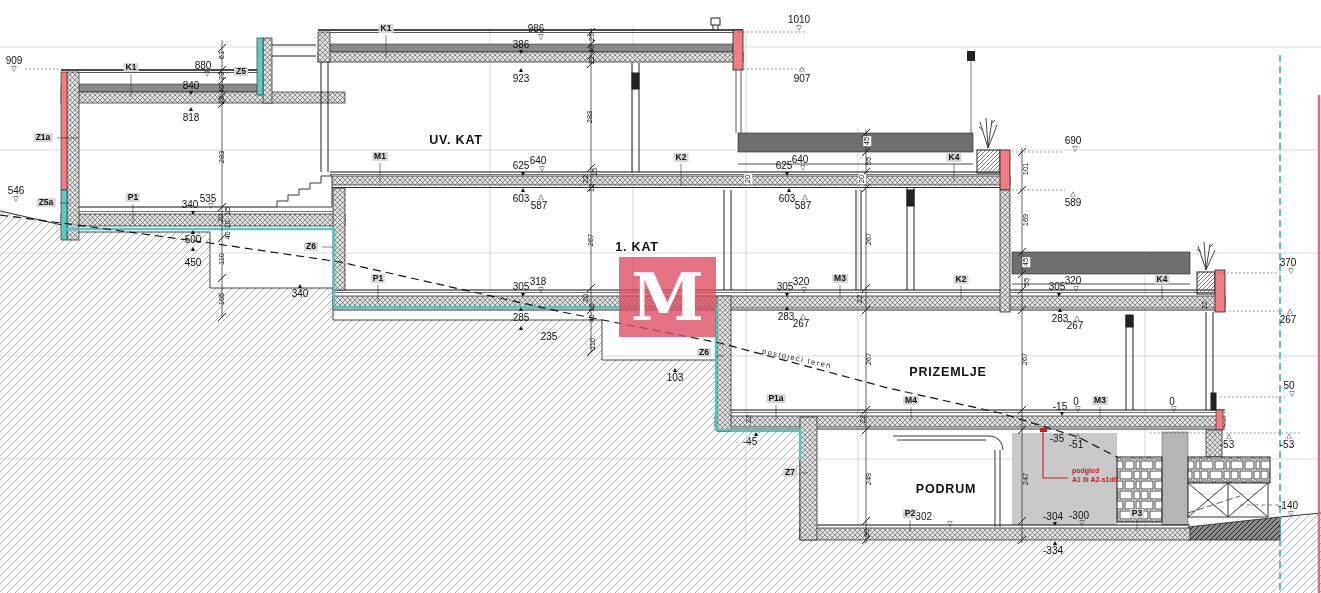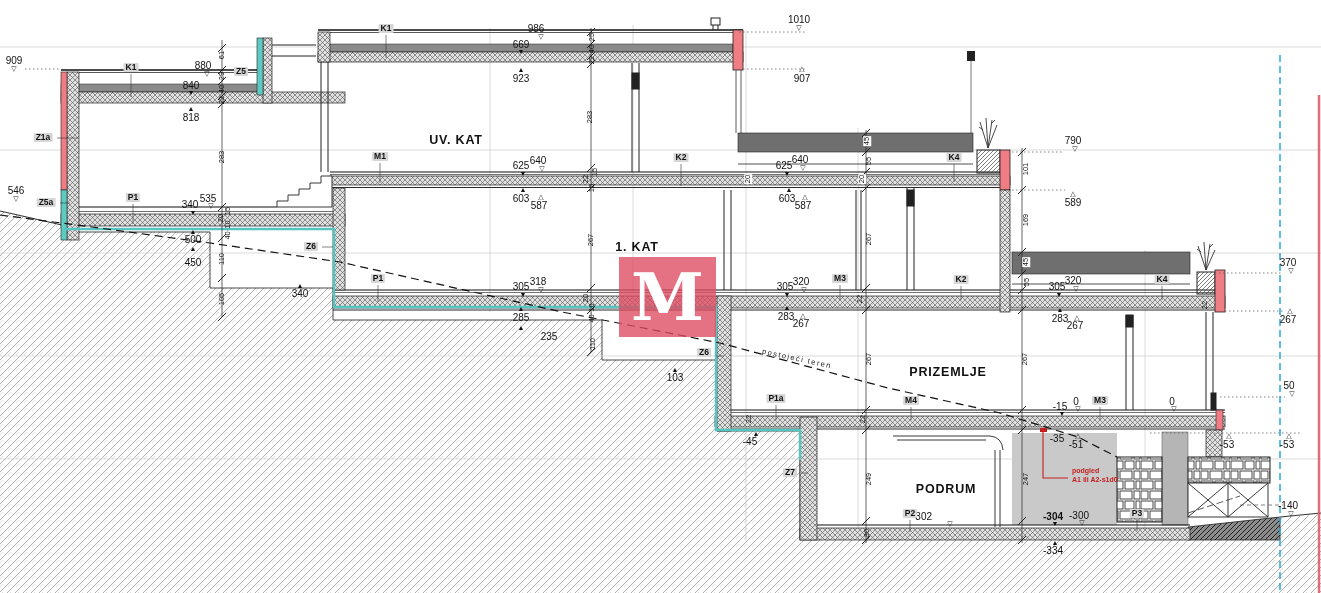--- a/index.html
+++ b/index.html
@@ -290,21 +290,21 @@
       <span class="ann e" style="left: 16px; top: 186px;">546</span>
       <span class="ann tri" style="left: 16px; top: 195px;">▽</span>
       <span class="ann e" style="left: 203px; top: 61px;">880</span>
       <span class="ann tri" style="left: 207px; top: 70px;">▽</span>
       <span class="ann e" style="left: 191px; top: 81px;">840</span>
       <span class="ann tri" style="left: 191px; top: 89px;">▼</span>
       <span class="ann e" style="left: 191px; top: 113px;">818</span>
       <span class="ann tri" style="left: 191px; top: 105px;">▲</span>
       <span class="ann e" style="left: 536px; top: 24px;">986</span>
       <span class="ann tri" style="left: 541px; top: 33px;">▽</span>
-      <span class="ann e" style="left: 521px; top: 40px;">669</span>
+      <span class="ann e" style="left: 521px; top: 40px;">386</span>
       <span class="ann tri" style="left: 521px; top: 48px;">▼</span>
       <span class="ann e" style="left: 521px; top: 74px;">923</span>
       <span class="ann tri" style="left: 521px; top: 66px;">▲</span>
       <span class="ann e" style="left: 799px; top: 15px;">1010</span>
       <span class="ann tri" style="left: 799px; top: 24px;">▽</span>
       <span class="ann e" style="left: 802px; top: 74px;">907</span>
       <span class="ann tri" style="left: 802px; top: 65px;">△</span>
       <span class="ann e" style="left: 208px; top: 194px;">535</span>
       <span class="ann tri" style="left: 211px; top: 202px;">▽</span>
       <span class="ann e" style="left: 190px; top: 200px;">340</span>
@@ -340,21 +340,21 @@
       <span class="ann e" style="left: 803px; top: 201px;">587</span>
       <span class="ann tri" style="left: 805px; top: 193px;">△</span>
       <span class="ann e" style="left: 801px; top: 277px;">320</span>
       <span class="ann tri" style="left: 804px; top: 286px;">▽</span>
       <span class="ann e" style="left: 785px; top: 282px;">305</span>
       <span class="ann tri" style="left: 787px; top: 291px;">▼</span>
       <span class="ann e" style="left: 786px; top: 312px;">283</span>
       <span class="ann tri" style="left: 787px; top: 304px;">▲</span>
       <span class="ann e" style="left: 801px; top: 319px;">267</span>
       <span class="ann tri" style="left: 803px; top: 312px;">△</span>
-      <span class="ann e" style="left: 1073px; top: 136px;">790</span>
+      <span class="ann e" style="left: 1073px; top: 136px;">690</span>
       <span class="ann tri" style="left: 1075px; top: 145px;">▽</span>
       <span class="ann e" style="left: 1073px; top: 198px;">589</span>
       <span class="ann tri" style="left: 1073px; top: 190px;">△</span>
       <span class="ann e" style="left: 1073px; top: 276px;">320</span>
       <span class="ann tri" style="left: 1076px; top: 285px;">▽</span>
       <span class="ann e" style="left: 1057px; top: 282px;">305</span>
       <span class="ann tri" style="left: 1059px; top: 291px;">▼</span>
       <span class="ann e" style="left: 1060px; top: 314px;">283</span>
       <span class="ann tri" style="left: 1060px; top: 306px;">▲</span>
       <span class="ann e" style="left: 1075px; top: 321px;">267</span>
@@ -379,21 +379,21 @@
       <span class="ann tri" style="left: 1062px; top: 410px;">▼</span>
       <span class="ann e" style="left: 1076px; top: 397px;">0</span>
       <span class="ann tri" style="left: 1078px; top: 405px;">▽</span>
       <span class="ann e" style="left: 1172px; top: 397px;">0</span>
       <span class="ann tri" style="left: 1174px; top: 405px;">▽</span>
       <span class="ann e" style="left: 1057px; top: 434px;">-35</span>
       <span class="ann e" style="left: 1076px; top: 440px;">-51</span>
       <span class="ann tri" style="left: 1078px; top: 432px;">△</span>
       <span class="ann e" style="left: 922px; top: 512px;">-302</span>
       <span class="ann tri" style="left: 950px; top: 520px;">▽</span>
-      <span class="ann e" style="left: 1053px; top: 512px; font-weight: bold;">-304</span>
+      <span class="ann e" style="left: 1053px; top: 512px;">-304</span>
       <span class="ann tri" style="left: 1055px; top: 520px;">▼</span>
       <span class="ann e" style="left: 1079px; top: 511px;">-300</span>
       <span class="ann tri" style="left: 1082px; top: 519px;">▽</span>
       <span class="ann e" style="left: 1053px; top: 546px;">-334</span>
       <span class="ann tri" style="left: 1055px; top: 539px;">▲</span>
       <span class="ann tag" style="left: 43px; top: 133px;">Z1a</span>
       <span class="ann tag" style="left: 46px; top: 198px;">Z5a</span>
       <span class="ann tag" style="left: 131px; top: 63px;">K1</span>
       <span class="ann tag" style="left: 241px; top: 67px;">Z5</span>
       <span class="ann tag" style="left: 386px; top: 24px;">K1</span>

